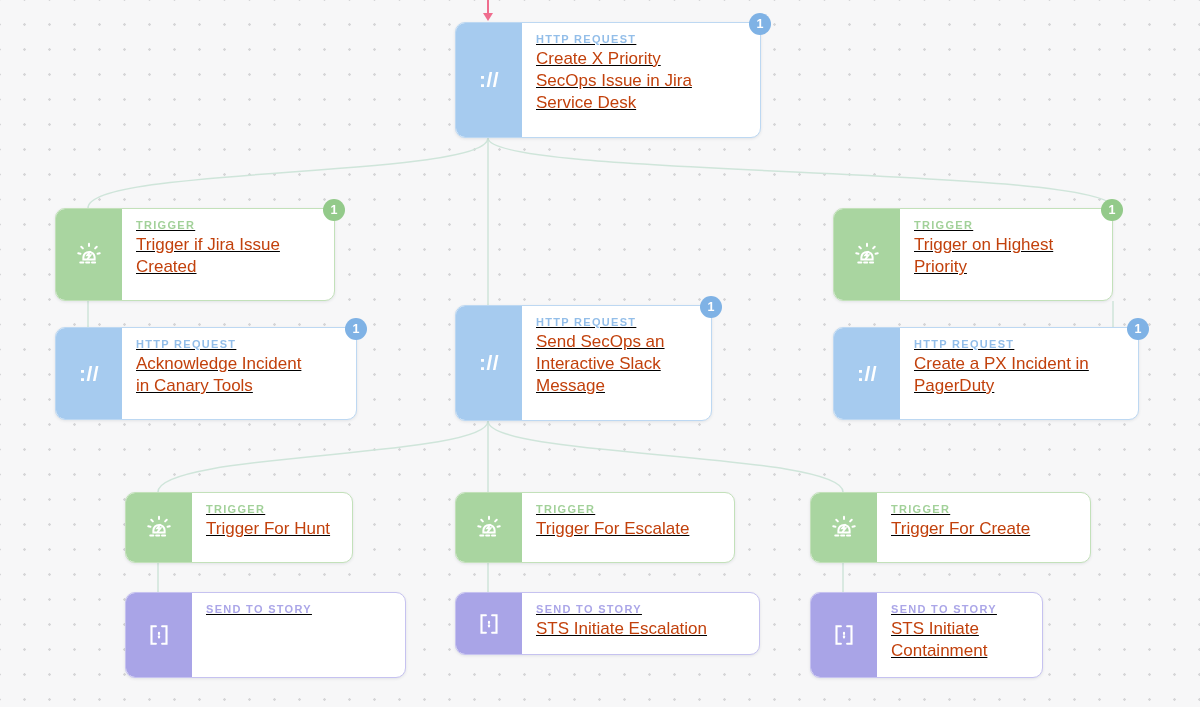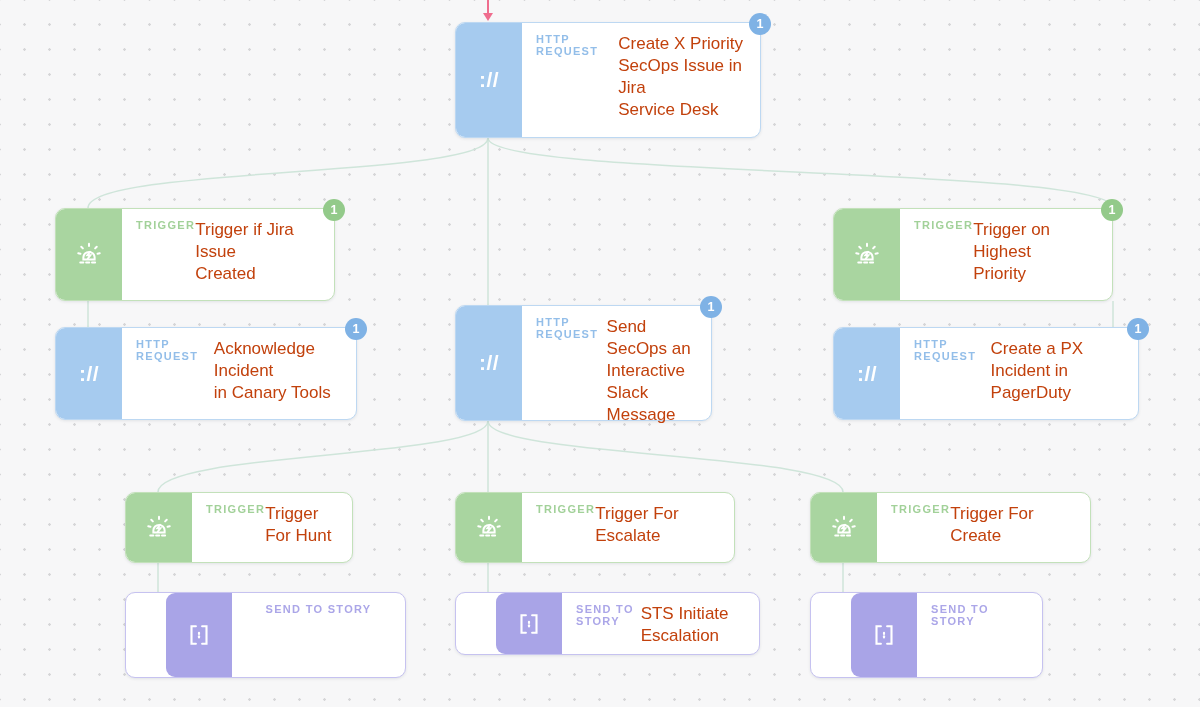--- a/index.html
+++ b/index.html
@@ -16,35 +16,36 @@
 
   .edges { position:absolute; left:0; top:0; z-index:1; }
 
   .node {
     position:absolute; z-index:2; display:flex; align-items:stretch;
     background:#ffffff; border-radius:10px; border:1px solid #ccc;
     box-shadow:0 1px 3px rgba(30,50,70,0.10);
   }
   .node.http    { border-color:#bdd8f2; }
   .node.trigger { border-color:#c3e1ba; }
-  .node.sts     { border-color:#c6c2f0;padding-left:40px; }
+  .node.sts     { border-color:#c6c2f0; }
 
   .icon-block {
     flex:0 0 66px; display:flex; align-items:center; justify-content:center;
     border-radius:9px 0 0 9px;
   }
   .http .icon-block    { background:#a6cbef; }
   .trigger .icon-block { background:#a9d5a0; }
   .sts .icon-block     { background:#a9a4e7; }
 
   .http-glyph { color:#fff; font-weight:700; font-size:21px; letter-spacing:0.5px; }
 
   .body {
-    flex:1; min-width:0; display:flex; flex-direction:row; justify-content:center;
+    flex:1; min-width:0; display:flex; flex-direction:column; 
     padding:10px 14px 11px 14px;
+    text-decoration:underline;
   }
   .type-label { font-size:11px; font-weight:700; letter-spacing:1.3px; margin-bottom:3px; }
   .http .type-label    { color:#93bee9; }
   .trigger .type-label { color:#a2d199; }
   .sts .type-label     { color:#aba6e8; }
 
   .title { font-size:17px; line-height:1.3; color:#c2410c; white-space:pre-line; }
 
   .badge {
     position:absolute; top:-10px; right:-11px; width:22px; height:22px;
@@ -261,16 +262,18 @@
     <div class="icon-block">
       <svg viewBox="0 0 24 24" width="30" height="30" fill="none" stroke="#ffffff" stroke-width="1.7" stroke-linecap="round">
         <path d="M9.5 5H6v14h3.5"></path>
         <path d="M14.5 5H18v14h-3.5"></path>
         <path d="M12 10.2v1"></path>
           <path d="M12 13v1"></path>
       </svg>
     </div>
     <div class="body">
       <div class="type-label">SEND TO STORY</div>
+      <div class="title">STS Initiate
+Containment</div>
     </div>
   </div>
 
 </div>
 
 </body></html>

